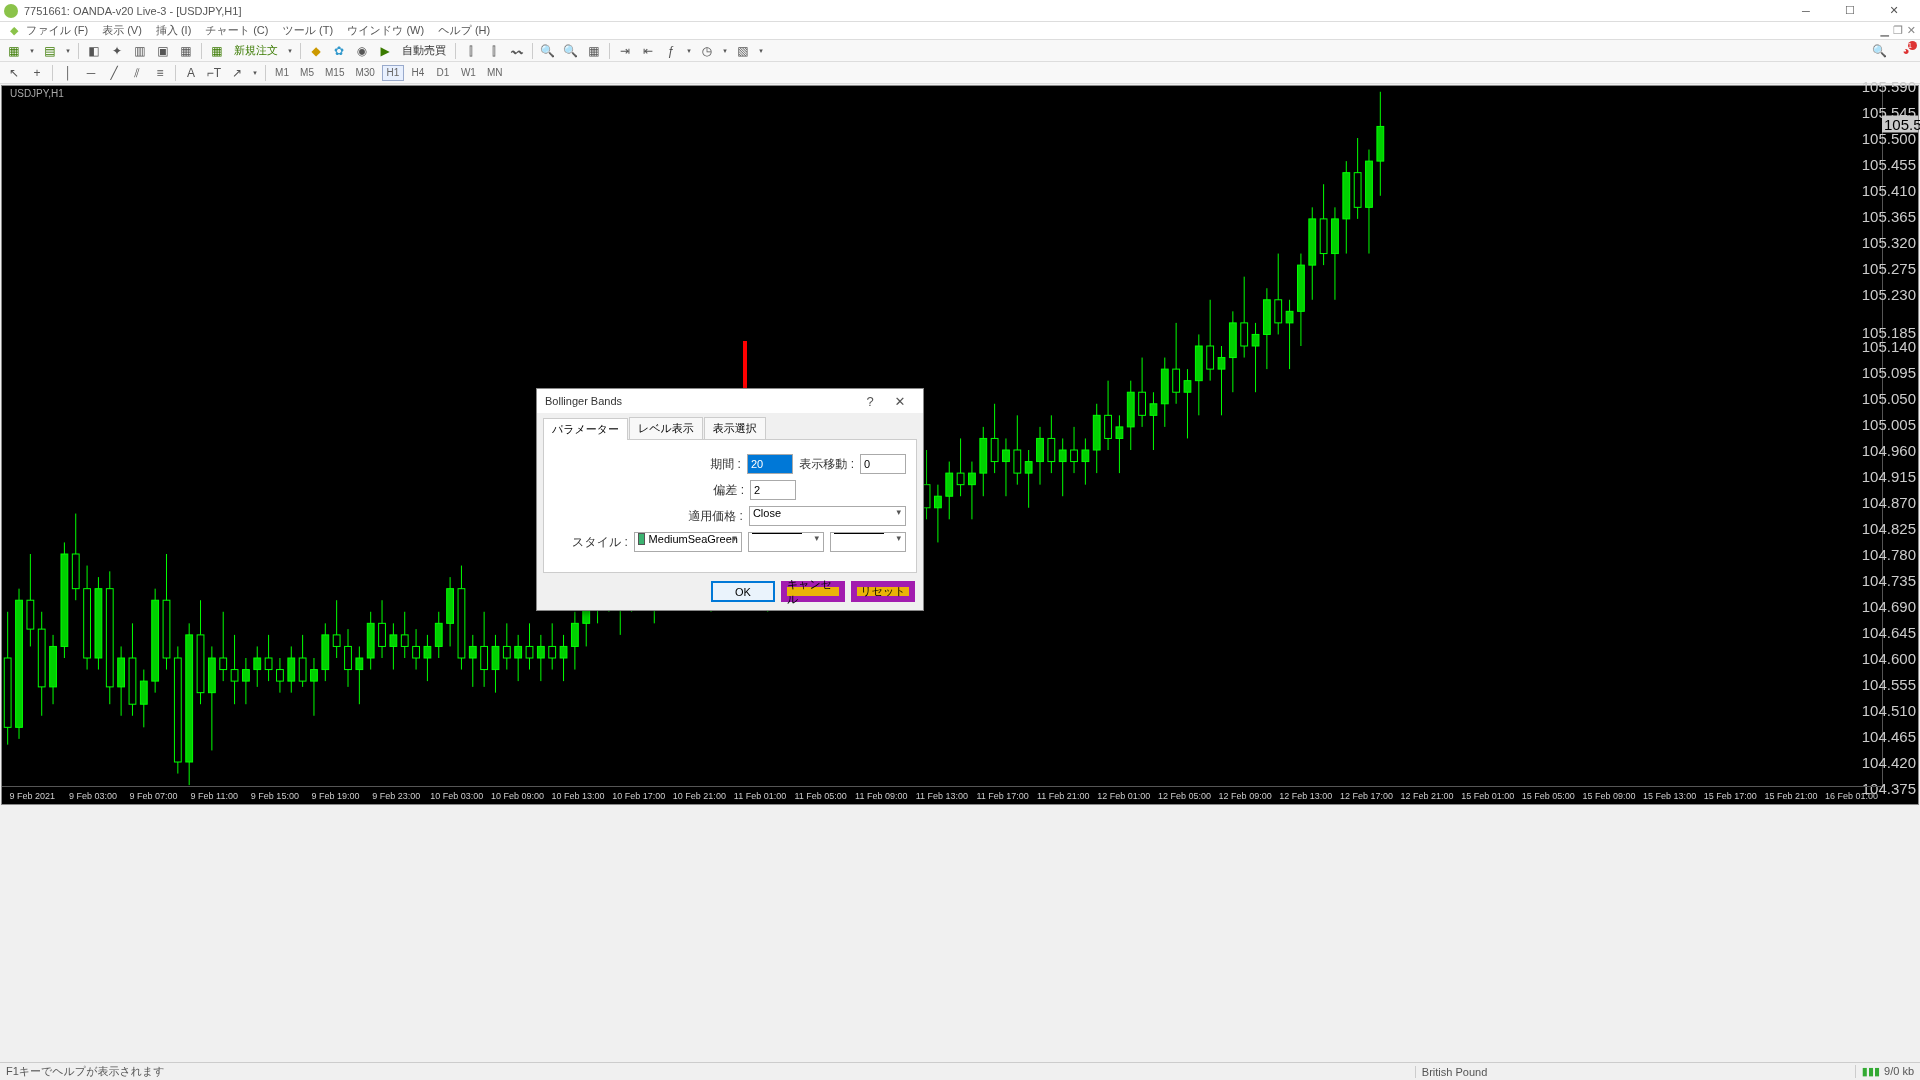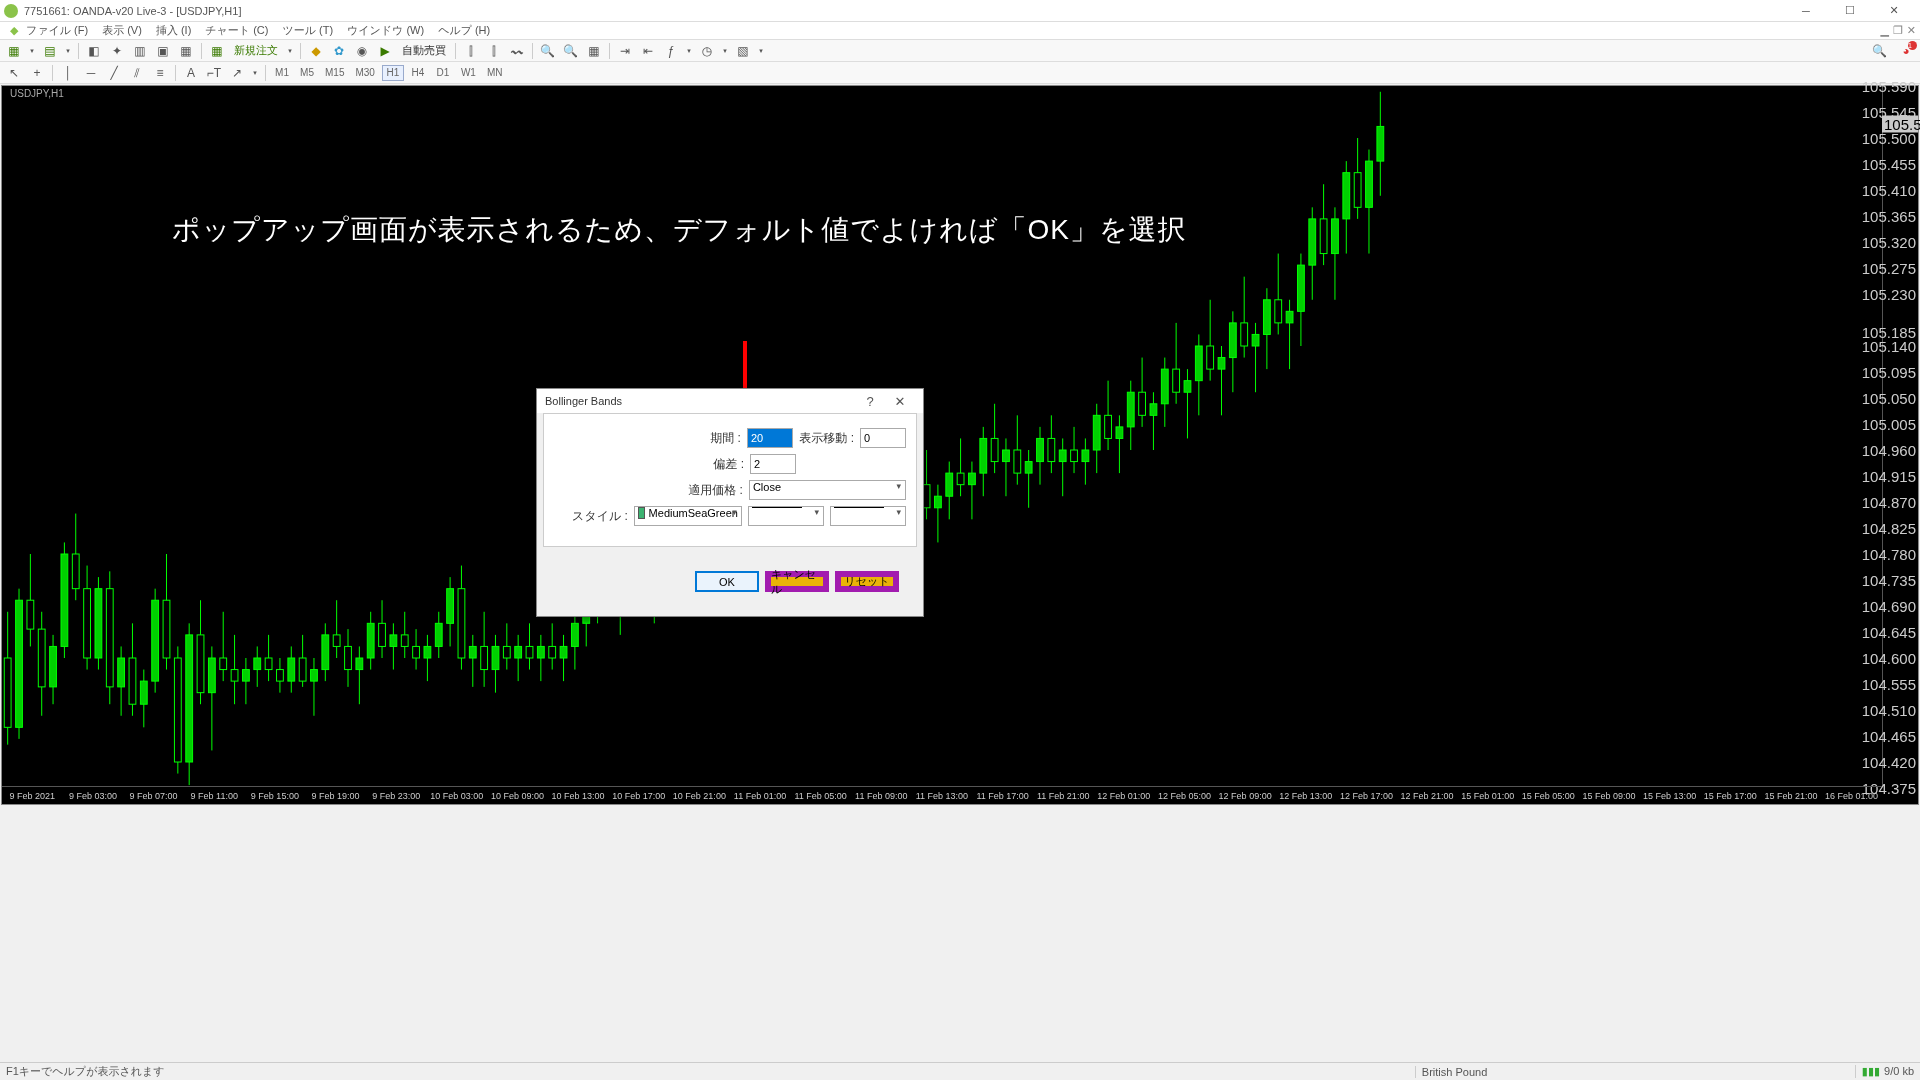--- a/index.html
+++ b/index.html
@@ -44,21 +44,21 @@
 .dlg-tab{padding:3px 8px;font-size:11px;border:1px solid #ccc;background:#f8f8f8;margin-right:1px;border-bottom:none}
 .dlg-tab.active{background:#fff;position:relative;top:1px}
 .dlg-body{background:#fff;margin:0 6px;border:1px solid #ccc;padding:14px 10px}
 .frow{display:flex;align-items:center;margin-bottom:6px;gap:6px}
 .flbl{text-align:right;color:#333;font-size:12px}
 .finput{height:20px;border:1px solid #aaa;padding:0 3px;font-size:11px;background:#fff}
 .finput.sel{background:#0078d7;color:#fff}
 .fselect{height:20px;border:1px solid #aaa;background:#fff;display:flex;align-items:flex-start;padding:0 3px;font-size:11px;position:relative}
 .fselect::after{content:"▾";position:absolute;right:4px;font-size:9px;color:#555}
 .swatch{width:12px;height:12px;background:#3cb371;margin-right:4px;border:1px solid #555}
-.dlg-btns{display:flex;justify-content:flex-end;gap:6px;padding:24px}
+.dlg-btns{display:flex;justify-content:flex-end;gap:6px;padding:8px}
 .dlg-btn{width:64px;height:21px;border:6px solid #a21caf;background:#eab308;font-size:11px;display:flex;align-items:center;justify-content:center}
 .dlg-btn.primary{border:2px solid #0078d7;background:#eaf3fc}
 
 .statusbar{position:absolute;left:0;right:0;bottom:0;height:18px;background:#f0f0f0;border-top:1px solid #ccc;display:flex;align-items:center;font-size:11px;color:#555}
 .statusbar .seg{padding:0 6px;border-left:1px solid #ccc}
 .statusbar .seg:first-child{border:none;flex:0 0 auto}
 svg.chart{position:absolute;left:0;top:0;right:36px;bottom:18px}
 </style>
 </head>
 <body>
@@ -464,30 +464,34 @@
       <span>12 Feb 17:00</span>
       <span>12 Feb 21:00</span>
       <span>15 Feb 01:00</span>
       <span>15 Feb 05:00</span>
       <span>15 Feb 09:00</span>
       <span>15 Feb 13:00</span>
       <span>15 Feb 17:00</span>
       <span>15 Feb 21:00</span>
       <span>16 Feb 01:00</span>
     </div>
-  <div class="caption">ポップアップ画面が表示されるため、デフォルト値でよければ「OK」を選択</div>
   <div class="arrow"></div>
   <div class="okbox"></div>
 
   <div class="dialog">
     <div class="dlg-title">
       <span>Bollinger Bands</span>
       <span class="spacer"></span>
       <span class="ctl">?</span>
       <span class="ctl">✕</span>
+    </div>
+    <div class="dlg-tabs">
+      <div class="dlg-tab active">パラメーター</div>
+      <div class="dlg-tab">レベル表示</div>
+      <div class="dlg-tab">表示選択</div>
     </div>
     <div class="dlg-body">
       <div class="frow">
         <span class="flbl" style="width:190px">期間 :</span>
         <input class="finput sel" style="width: 46px;" value="20">
         <span class="flbl" style="width:56px">表示移動 :</span>
         <input class="finput" style="width: 46px;" value="0">
       </div>
       <div class="frow">
         <span class="flbl" style="width:190px">偏差 :</span>

